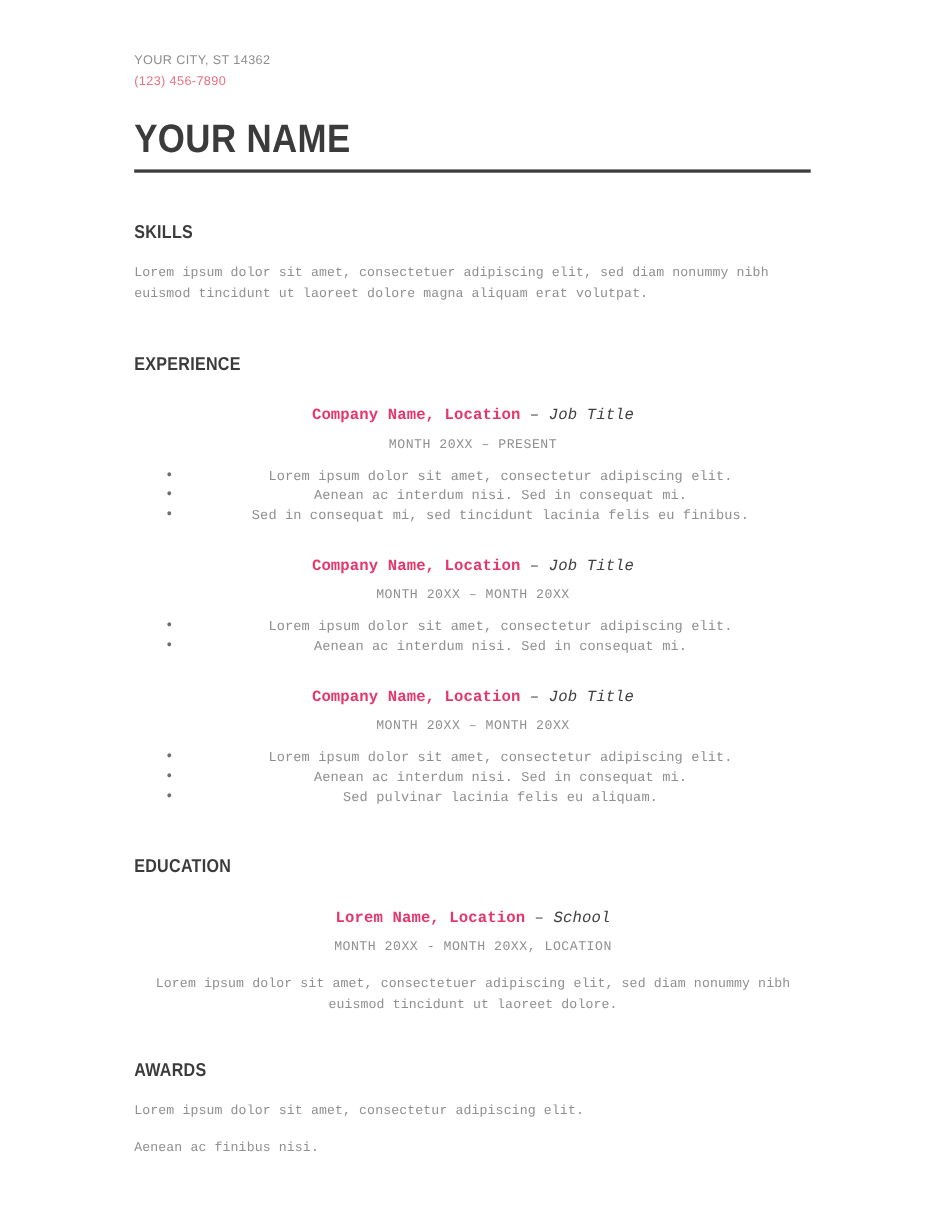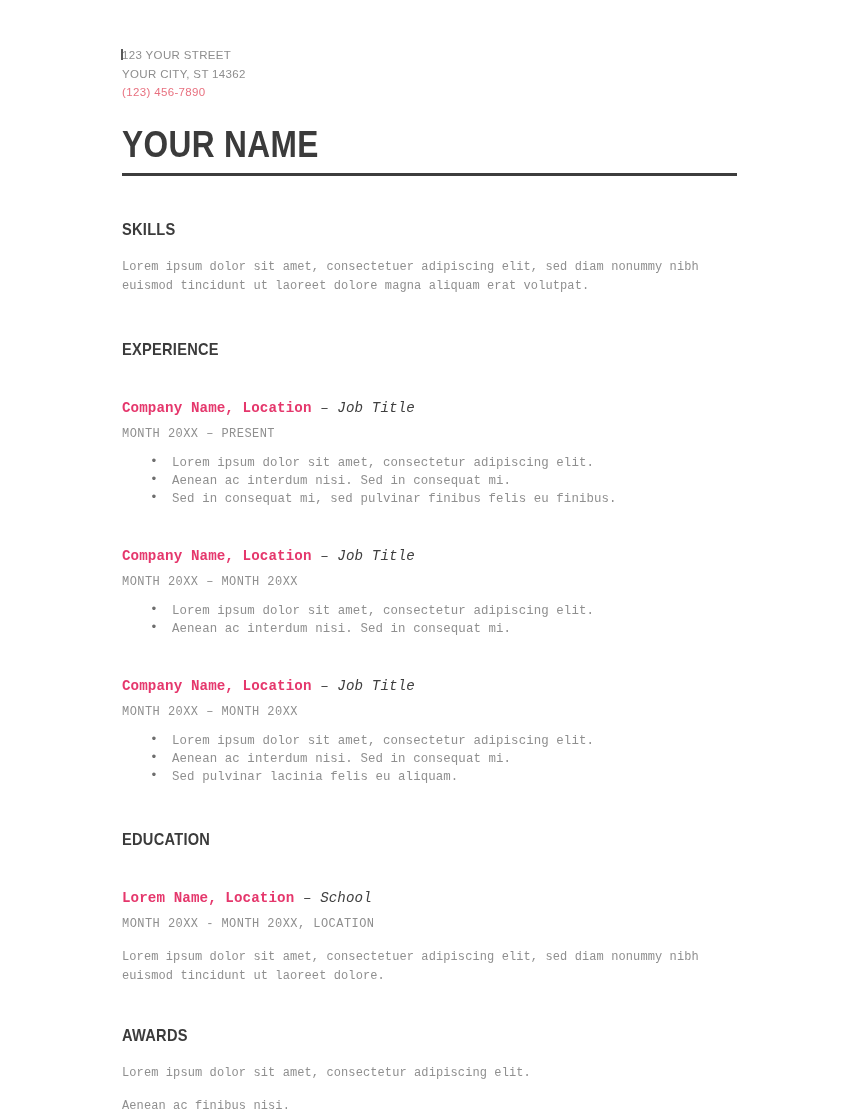--- a/index.html
+++ b/index.html
@@ -106,21 +106,22 @@
     letter-spacing: 0.1px;
     margin-top: 18px;
     max-width: 616px;
   }
   .body-text.para-gap {
     margin-top: 14px;
   }
 
   
   .entry {
-    margin-top: 39px;
+    margin-top: 28px;
+    text-align: center;
   }
   .entry-heading {
     font-family: "Liberation Mono", monospace;
     font-size: 14.2px;
     line-height: 19px;
     letter-spacing: 0.1px;
     white-space: nowrap;
   }
   .entry-org {
     color: #e5376c;
@@ -173,21 +174,20 @@
     margin-top: 16px;
   }
 </style>
 </head>
 <body>
 
 <div class="page">
   <div class="content">
 
     <div class="contact">
-      <div class="contact-line addr"><span class="caret"></span><span>123 YOUR STREET</span></div>
       <div class="contact-line addr">YOUR CITY, ST 14362</div>
       <div class="contact-line accent">(123) 456-7890</div>
     </div>
 
     <div class="name">YOUR NAME</div>
     <div class="name-rule"></div>
 
     <div class="section">
       <div class="section-title">SKILLS</div>
       <div class="body-text">Lorem ipsum dolor sit amet, consectetuer adipiscing elit, sed diam nonummy nibh euismod tincidunt ut laoreet dolore magna aliquam erat volutpat.</div>
@@ -195,21 +195,21 @@
 
     <div class="section">
       <div class="section-title">EXPERIENCE</div>
 
       <div class="entry">
         <div class="entry-heading"><span class="entry-org">Company Name, Location</span><span class="entry-sep"> – </span><span class="entry-role">Job Title</span></div>
         <div class="entry-dates">MONTH 20XX – PRESENT</div>
         <ul class="bullets">
           <li class="bullet">Lorem ipsum dolor sit amet, consectetur adipiscing elit.</li>
           <li class="bullet">Aenean ac interdum nisi. Sed in consequat mi.</li>
-          <li class="bullet">Sed in consequat mi, sed pulvinar finibus felis eu finibus.</li>
+          <li class="bullet">Sed in consequat mi, sed tincidunt lacinia felis eu finibus.</li>
         </ul>
       </div>
 
       <div class="entry">
         <div class="entry-heading"><span class="entry-org">Company Name, Location</span><span class="entry-sep"> – </span><span class="entry-role">Job Title</span></div>
         <div class="entry-dates">MONTH 20XX – MONTH 20XX</div>
         <ul class="bullets">
           <li class="bullet">Lorem ipsum dolor sit amet, consectetur adipiscing elit.</li>
           <li class="bullet">Aenean ac interdum nisi. Sed in consequat mi.</li>
         </ul>

